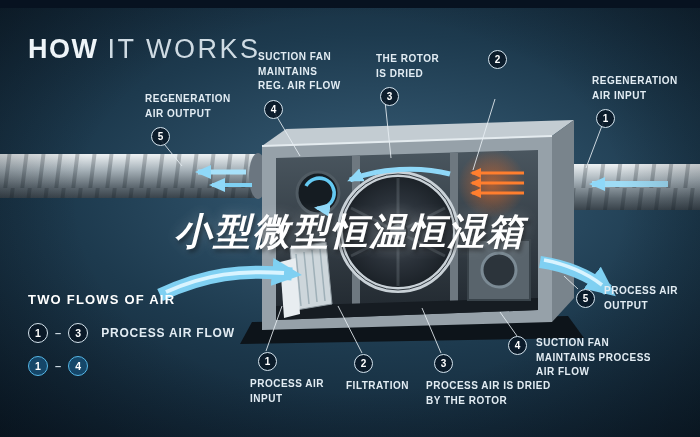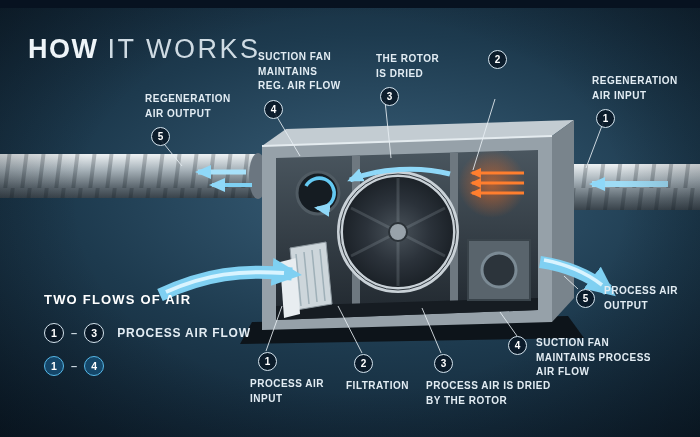--- a/index.html
+++ b/index.html
@@ -24,21 +24,21 @@
   #c1{left:145px;top:84px}   #c1 .co-num{margin-left:6px}
   #c2{left:258px;top:42px}   #c2 .co-num{margin-left:6px}
   #c3{left:376px;top:44px}   #c3 .co-num{margin-left:4px}
   #c4{left:486px;top:42px}   #c4 .co-num{margin-left:2px}
   #c5{left:592px;top:66px}   #c5 .co-num{margin-left:4px}
   #c6{left:576px;top:276px;flex-direction:row;align-items:center;gap:9px}
   #c7{left:508px;top:328px;flex-direction:row;gap:9px}
   #c8{left:250px;top:344px}  #c8 .co-num{margin-left:8px}
   #c9{left:346px;top:346px}  #c9 .co-num{margin-left:8px}
   #c10{left:426px;top:346px} #c10 .co-num{margin-left:8px}
-  .legend{position:absolute;left:44px;top:284px;}
+  .legend{position:absolute;left:28px;top:284px;}
   .legend-title{font-size:13px;font-weight:700;letter-spacing:1.2px;color:#fff;margin-bottom:16px;}
   .legend-row{display:flex;align-items:center;gap:7px;margin-bottom:13px;}
   .legend-row .co-num{width:20px;height:20px;font-size:10.5px;}
   .legend-row.blue .co-num{border-color:#56b8e8;background:rgba(22,74,110,.92);}
   .dash{color:#cfdbe4;font-weight:700;font-size:11px;}
   .legend-label{font-size:12px;font-weight:700;letter-spacing:.8px;color:#e2ecf3;margin-left:6px;}
   .watermark{position:absolute;left:50%;top:199px;transform:translateX(-50%);
     font-size:37px;font-weight:700;font-style:italic;color:#ffffff;letter-spacing:2px;white-space:nowrap;
     text-shadow:2px 3px 4px rgba(0,0,0,.45), 0 0 14px rgba(255,255,255,.28);}
 </style>
@@ -214,14 +214,15 @@
       <span class="co-num">3</span>
       <span class="legend-label">PROCESS AIR FLOW</span>
     </div>
     <div class="legend-row blue">
       <span class="co-num">1</span>
       <span class="dash">–</span>
       <span class="co-num">4</span>
     </div>
   </div>
 
+  <div class="watermark">小型微型恒温恒湿箱</div>
 
 </div>
 
 </body></html>

